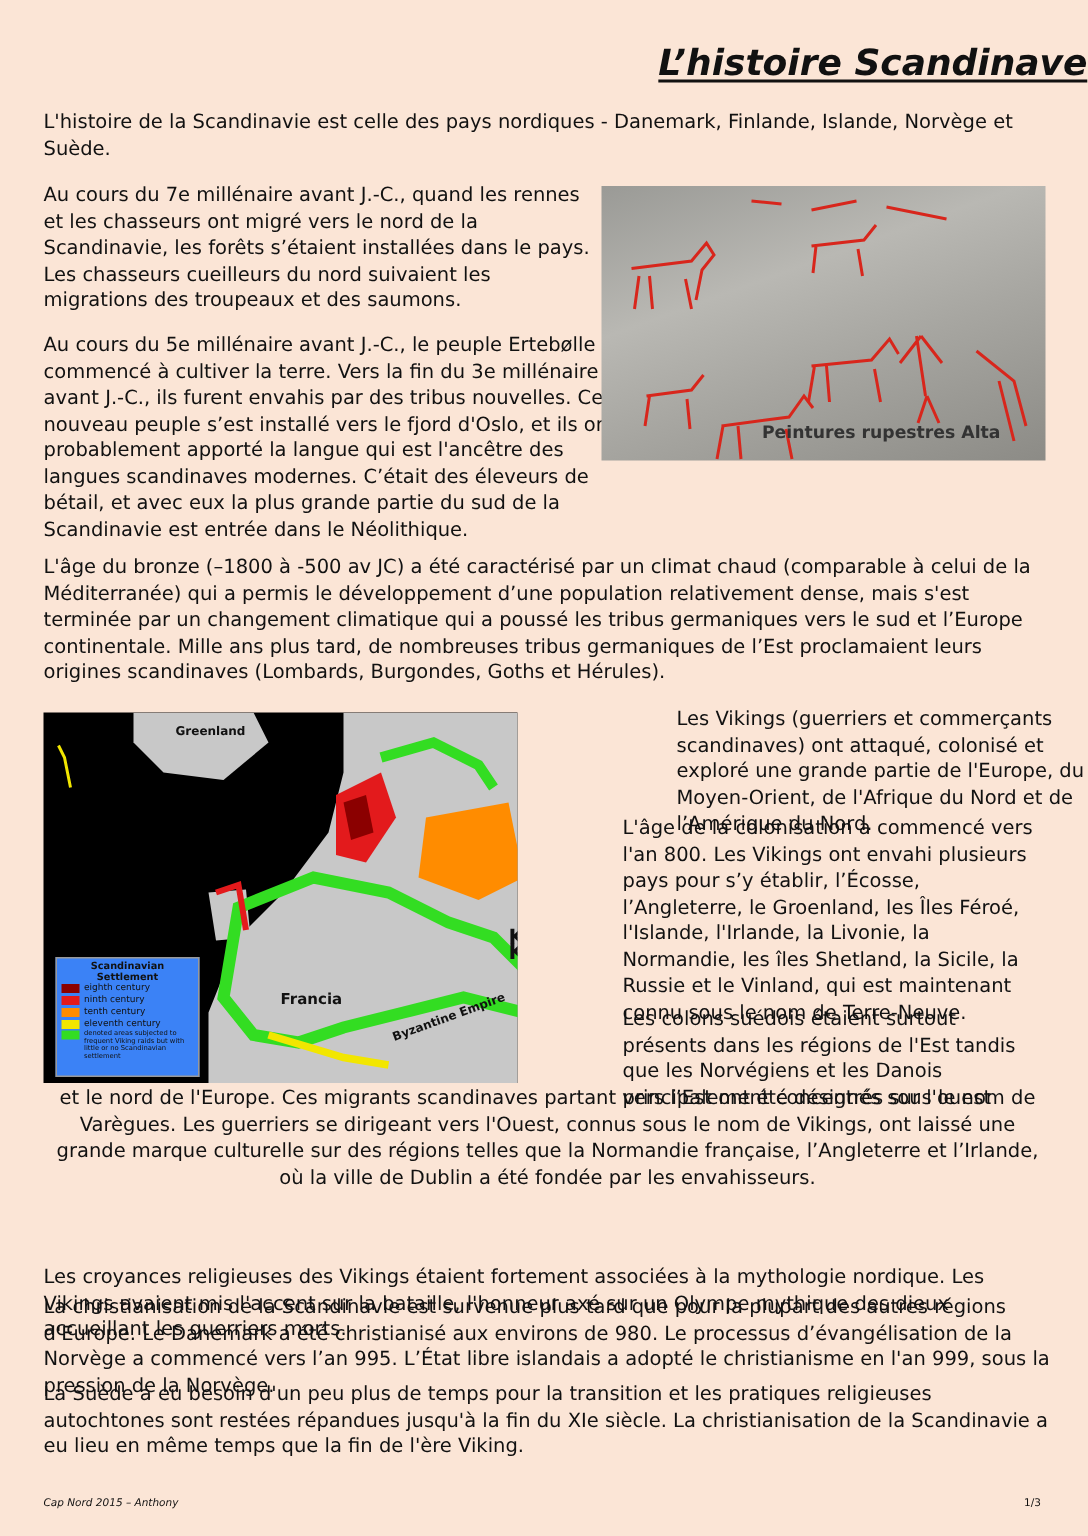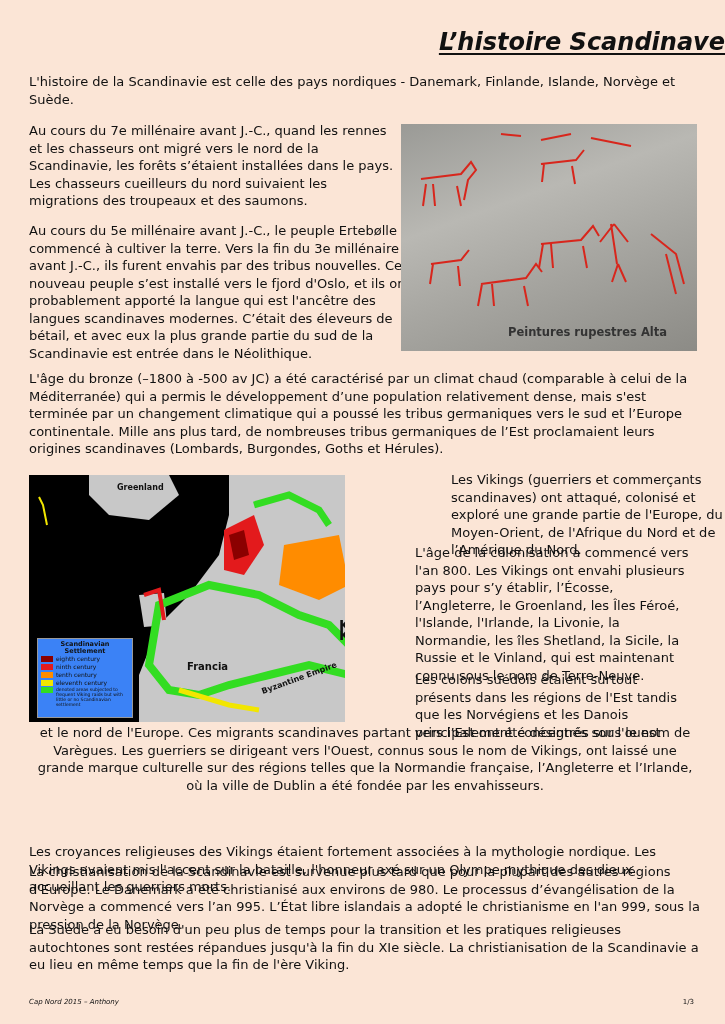--- a/index.html
+++ b/index.html
@@ -22,21 +22,21 @@
   .p3 { left: 29px; top: 370px; width: 672px; }
   .vk1 { left: 415px; top: 471px; width: 282px; margin-left: 36px; }
   .vk2 { left: 415px; top: 544px; width: 282px; }
   .vk3 { left: 415px; top: 671px; width: 282px; }
   .vk3b { left: 29px; top: 724px; width: 672px; text-align: center; }
   .p5 { left: 29px; top: 797px; width: 672px; margin-top: 46px; }
   .p6 { left: 29px; top: 863px; width: 672px; }
   .p7 { left: 29px; top: 921px; width: 672px; }
 
   .rock {
-    position: absolute; left: 401px; top: 124px; width: 296px; height: 227px;
+    position: absolute; left: 401px; top: 124px; width: 296px; height: 183px;
     background: linear-gradient(160deg, #9a9a96 0%, #b9b8b3 35%, #a7a6a1 60%, #8c8b86 100%);
     overflow: hidden;
   }
   .rock svg { position: absolute; left: 0; top: 0; }
   .rock-caption {
     position: absolute; right: 30px; bottom: 12px; font-size: 11.5px; font-weight: bold;
     color: #333;
   }
 
   .map {

